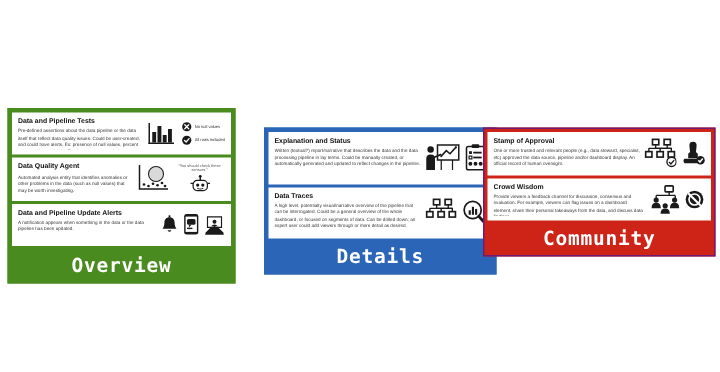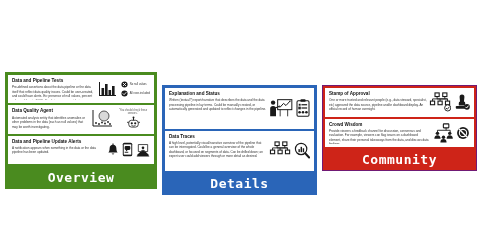--- a/index.html
+++ b/index.html
@@ -26,21 +26,21 @@
     font-weight:bold;
     text-align:center;
     letter-spacing:0.5px;
     line-height:1;
     display:flex;align-items:center;justify-content:center;
   }
 
   
   #panel-overview{left:5px;top:72px;width:152px;height:117px;background:#4a8b1f;border:1px solid #4a8b1f;}
   #panel-overview .banner{font-size:13px;height:22px;}
-  #panel-details{left:162px;top:85px;width:155px;height:110px;background:#2a65b8;border:1px solid #2a65b8;}
+  #panel-details{left:176px;top:85px;width:155px;height:98px;background:#2a65b8;border:1px solid #2a65b8;}
   #panel-details .banner{font-size:13px;height:21px;}
   #panel-community{left:322px;top:85px;width:155px;height:86px;background:#ce2418;border:1px solid #701a75;}
   #panel-community .banner{font-size:13px;height:21px;}
 
   .card{
     background:#ffffff;
     box-sizing:border-box;
     display:flex;flex-direction:row;align-items:stretch;
     padding:3px 4px 3px 4px;
     overflow:hidden;

